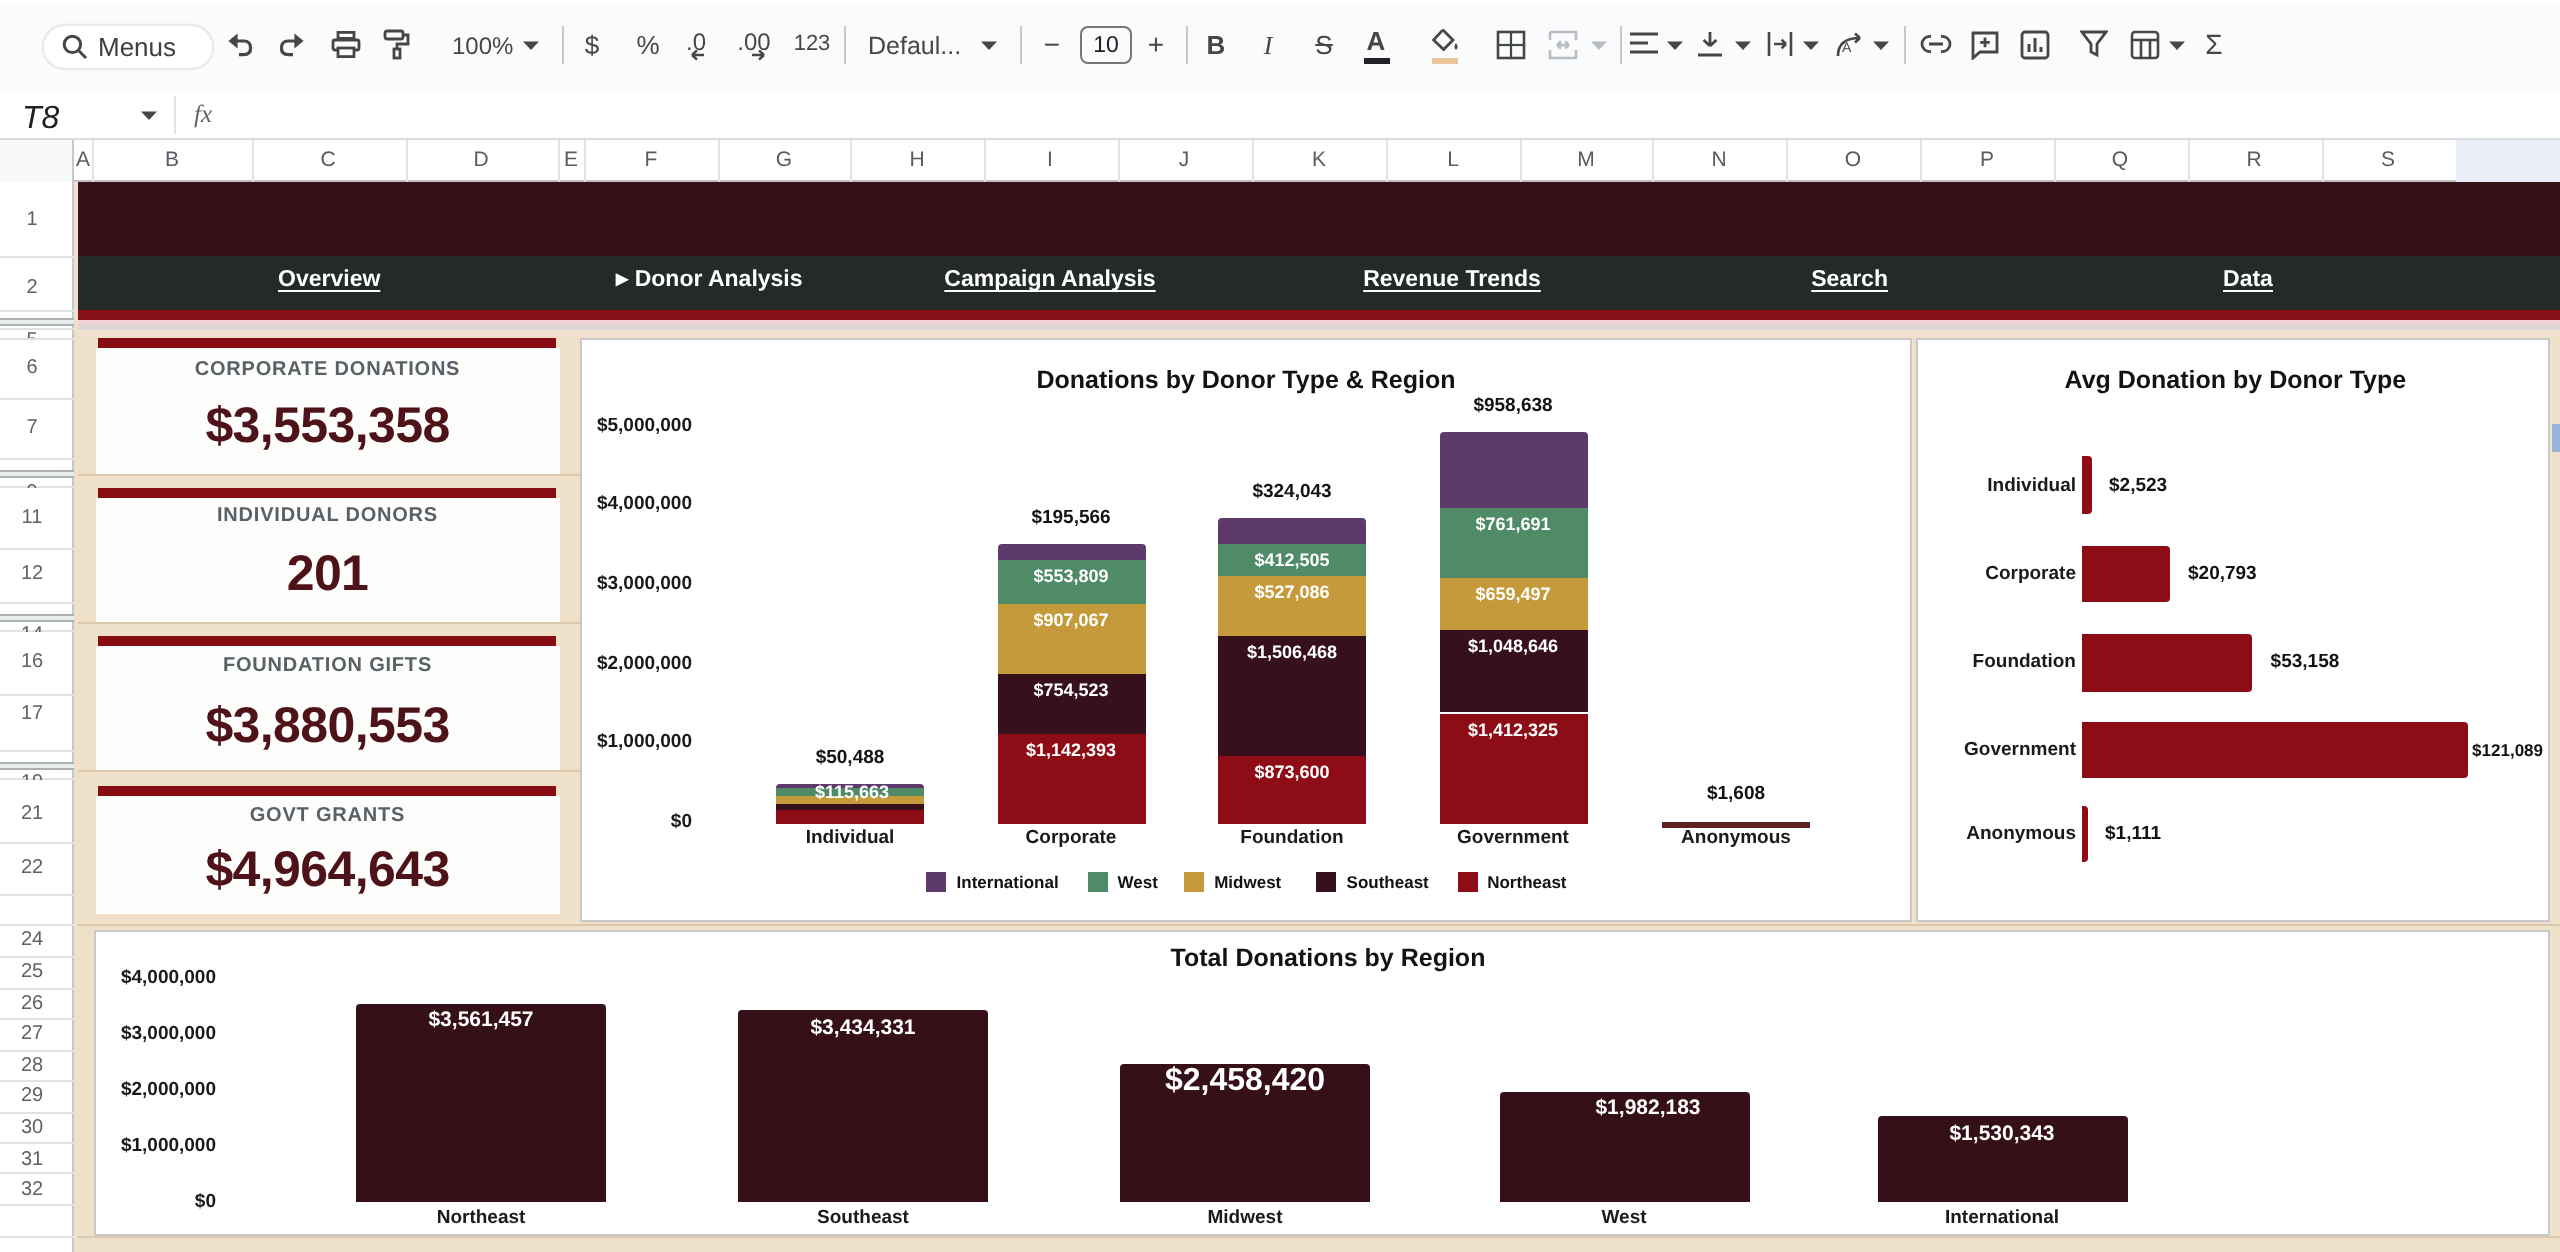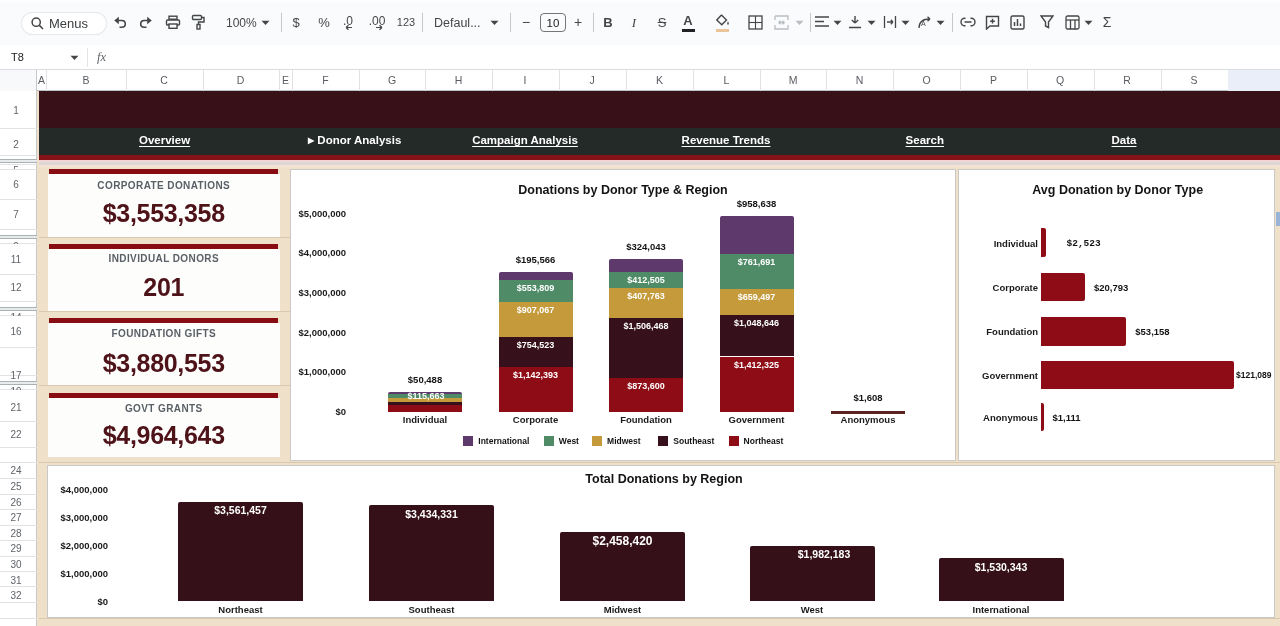--- a/index.html
+++ b/index.html
@@ -158,21 +158,21 @@
         <line x1="1" y1="5" x2="14" y2="5" stroke="#444746" stroke-width="1.3"></line>
         <line x1="5.5" y1="5" x2="5.5" y2="14" stroke="#444746" stroke-width="1.3"></line>
         <line x1="10" y1="5" x2="10" y2="14" stroke="#444746" stroke-width="1.3"></line>
       </svg>
 <svg class="a" style="left:1084px;top:20px" width="9" height="6" viewBox="0 0 9 6">
         <path d="M0.5 0.8 L4.5 5 L8.5 0.8 Z" fill="#444746"></path>
       </svg>
 <div class="a cx" style="left:1107px;top:14px;font-size:14px;color:#444746;">Σ</div>
 </div>
 <div class="a" style="left:0;top:45px;width:1280px;height:25px;background:#fff;border-bottom:1px solid #dadce0;">
-<div class="a" style="left:11px;top:6px;font-size:11px;color:#202124;">T8</div>
+<div class="a" style="left:11px;top:6px;font-size:16px;color:#202124;font-style:italic;">T8</div>
 <svg class="a" style="left:70px;top:10px" width="9" height="6" viewBox="0 0 9 6">
         <path d="M0.5 0.8 L4.5 5 L8.5 0.8 Z" fill="#444746"></path>
       </svg>
 <div class="a" style="left:87px;top:3px;width:1px;height:19px;background:#e3e5e8;"></div>
 <div class="a" style="left:97px;top:5px;font-size:12.5px;font-style:italic;color:#5f6368;font-family:'Liberation Serif',serif;">fx</div>
 </div>
 <div class="a" style="left:0;top:70px;width:1280px;height:21px;background:#fff;border-bottom:1px solid #bdc1c6;">
 <div class="a" style="left:0;top:0;width:37px;height:21px;background:#f8f9fa;border-right:1px solid #c6c9cc;"></div>
 <div class="clab" style="left:41.5px;">A</div>
 <div class="cline" style="left:46px;"></div>
@@ -280,21 +280,21 @@
 <div class="a" style="left:2px;top:296.2px;width:28px;height:2.8px;overflow:hidden;">
         <div style="width:28px;text-align:center;font-size:10px;color:#5f6368;line-height:10px;">19</div>
       </div>
 <div class="rlab" style="top:18.5px;">1</div>
 <div class="rlab" style="top:52.7px;">2</div>
 <div class="rlab" style="top:93.2px;">6</div>
 <div class="rlab" style="top:123.1px;">7</div>
 <div class="rlab" style="top:167.7px;">11</div>
 <div class="rlab" style="top:195.9px;">12</div>
 <div class="rlab" style="top:240.4px;">16</div>
-<div class="rlab" style="top:284px;">17</div>
+<div class="rlab" style="top:266px;">17</div>
 <div class="rlab" style="top:315.8px;">21</div>
 <div class="rlab" style="top:343px;">22</div>
 <div class="rlab" style="top:378.7px;">24</div>
 <div class="rlab" style="top:394.6px;">25</div>
 <div class="rlab" style="top:410.8px;">26</div>
 <div class="rlab" style="top:426.2px;">27</div>
 <div class="rlab" style="top:441.7px;">28</div>
 <div class="rlab" style="top:457.4px;">29</div>
 <div class="rlab" style="top:472.9px;">30</div>
 <div class="rlab" style="top:488.6px;">31</div>
@@ -337,21 +337,21 @@
 <div class="dl" style="left:244.5px;top:139.6px;">$907,067</div>
 <div class="seg" style="left:207.5px;top:109.8px;width:74px;height:21.8px;background:#4e8b66;"></div>
 <div class="dl" style="left:244.5px;top:117.8px;">$553,809</div>
 <div class="seg" style="left:207.5px;top:102.1px;width:74px;height:7.7px;background:#5e3a6c;border-radius:2px 2px 0 0;"></div>
 <div class="bl" style="left:244.5px;top:88.8px;">$195,566</div>
 <div class="seg" style="left:318px;top:207.7px;width:74px;height:34.5px;background:#8e0c15;"></div>
 <div class="dl" style="left:355.0px;top:215.7px;">$873,600</div>
 <div class="seg" style="left:318px;top:148.3px;width:74px;height:59.4px;background:#36101a;"></div>
 <div class="dl" style="left:355.0px;top:156.3px;">$1,506,468</div>
 <div class="seg" style="left:318px;top:118.2px;width:74px;height:30.1px;background:#c49a3b;"></div>
-<div class="dl" style="left:355.0px;top:126.2px;">$407,763</div>
+<div class="dl" style="left:355.0px;top:126.2px;">$527,086</div>
 <div class="seg" style="left:318px;top:101.9px;width:74px;height:16.3px;background:#4e8b66;"></div>
 <div class="dl" style="left:355.0px;top:109.9px;">$412,505</div>
 <div class="seg" style="left:318px;top:89.2px;width:74px;height:12.8px;background:#5e3a6c;border-radius:2px 2px 0 0;"></div>
 <div class="bl" style="left:355.0px;top:75.9px;">$324,043</div>
 <div class="seg" style="left:428.5px;top:186.5px;width:74px;height:55.7px;background:#8e0c15;"></div>
 <div class="dl" style="left:465.5px;top:194.5px;">$1,412,325</div>
 <div class="seg" style="left:428.5px;top:145.1px;width:74px;height:41.4px;background:#36101a;"></div>
 <div class="dl" style="left:465.5px;top:153.1px;">$1,048,646</div>
 <div class="seg" style="left:428.5px;top:119.1px;width:74px;height:26.0px;background:#c49a3b;"></div>
 <div class="dl" style="left:465.5px;top:127.1px;">$659,497</div>
@@ -375,21 +375,21 @@
 <div class="ll" style="left:316.1px;">Midwest</div>
 <div class="lsq" style="left:367.3px;background:#36101a;"></div>
 <div class="ll" style="left:382.3px;">Southeast</div>
 <div class="lsq" style="left:437.6px;background:#8e0c15;"></div>
 <div class="ll" style="left:452.6px;">Northeast</div>
 </div>
 <div class="box" style="left:957.5px;top:78px;width:317px;height:291.5px;">
 <div class="ct" style="left:159.2px;top:20px;">Avg Donation by Donor Type</div>
 <div class="yl" style="left:79.5px;top:72.6px;">Individual</div>
 <div class="seg" style="left:82.5px;top:58.4px;width:4.5px;height:28.5px;background:#8e0c15;border-radius:0 2px 2px 0;"></div>
-<div class="rl" style="left:108px;top:72.6px;font-family:Liberation Mono, monospace;">$2,523</div>
+<div class="rl" style="left:96.0px;top:72.6px;">$2,523</div>
 <div class="yl" style="left:79.5px;top:116.7px;">Corporate</div>
 <div class="seg" style="left:82.5px;top:102.5px;width:44px;height:28.5px;background:#8e0c15;border-radius:0 2px 2px 0;"></div>
 <div class="rl" style="left:135.5px;top:116.7px;">$20,793</div>
 <div class="yl" style="left:79.5px;top:161.3px;">Foundation</div>
 <div class="seg" style="left:82.5px;top:147.1px;width:85.3px;height:28.5px;background:#8e0c15;border-radius:0 2px 2px 0;"></div>
 <div class="rl" style="left:176.8px;top:161.3px;">$53,158</div>
 <div class="yl" style="left:79.5px;top:204.9px;">Government</div>
 <div class="seg" style="left:82.5px;top:190.7px;width:193px;height:28.5px;background:#8e0c15;border-radius:0 2px 2px 0;"></div>
 <div class="rl" style="right:2px;top:204.9px;font-size:8.5px;">$121,089</div>
 <div class="yl" style="left:79.5px;top:247.1px;">Anonymous</div>
@@ -403,21 +403,21 @@
 <div class="yl" style="left:60.5px;top:79.5px;">$2,000,000</div>
 <div class="yl" style="left:60.5px;top:107.3px;">$1,000,000</div>
 <div class="yl" style="left:60.5px;top:135.1px;">$0</div>
 <div class="seg" style="left:130.5px;top:36.1px;width:125px;height:99.0px;background:#351018;border-radius:2px 2px 0 0;"></div>
 <div class="dl" style="left:193px;top:44.6px;font-size:10.5px;">$3,561,457</div>
 <div class="xl" style="left:193px;top:143px;">Northeast</div>
 <div class="seg" style="left:321.5px;top:39.6px;width:125px;height:95.5px;background:#351018;border-radius:2px 2px 0 0;"></div>
 <div class="dl" style="left:384px;top:48.1px;font-size:10.5px;">$3,434,331</div>
 <div class="xl" style="left:384px;top:143px;">Southeast</div>
 <div class="seg" style="left:512.5px;top:66.8px;width:125px;height:68.3px;background:#351018;border-radius:2px 2px 0 0;"></div>
-<div class="dl" style="left:575px;top:75.3px;font-size:12px;">$2,458,420</div>
+<div class="dl" style="left:575px;top:75.3px;font-size:16px;">$2,458,420</div>
 <div class="xl" style="left:575px;top:143px;">Midwest</div>
 <div class="seg" style="left:702.0px;top:80.0px;width:125px;height:55.1px;background:#351018;border-radius:2px 2px 0 0;"></div>
 <div class="dl" style="left:764.5px;top:88.5px;font-size:10.5px;padding-left:24px;">$1,982,183</div>
 <div class="xl" style="left:764.5px;top:143px;">West</div>
 <div class="seg" style="left:891.0px;top:92.6px;width:125px;height:42.5px;background:#351018;border-radius:2px 2px 0 0;"></div>
 <div class="dl" style="left:953.5px;top:101.1px;font-size:10.5px;">$1,530,343</div>
 <div class="xl" style="left:953.5px;top:143px;">International</div>
 </div>
 <div class="a" style="left:1276px;top:121px;width:4px;height:14px;background:#9ab4d8;"></div>
 </div>

